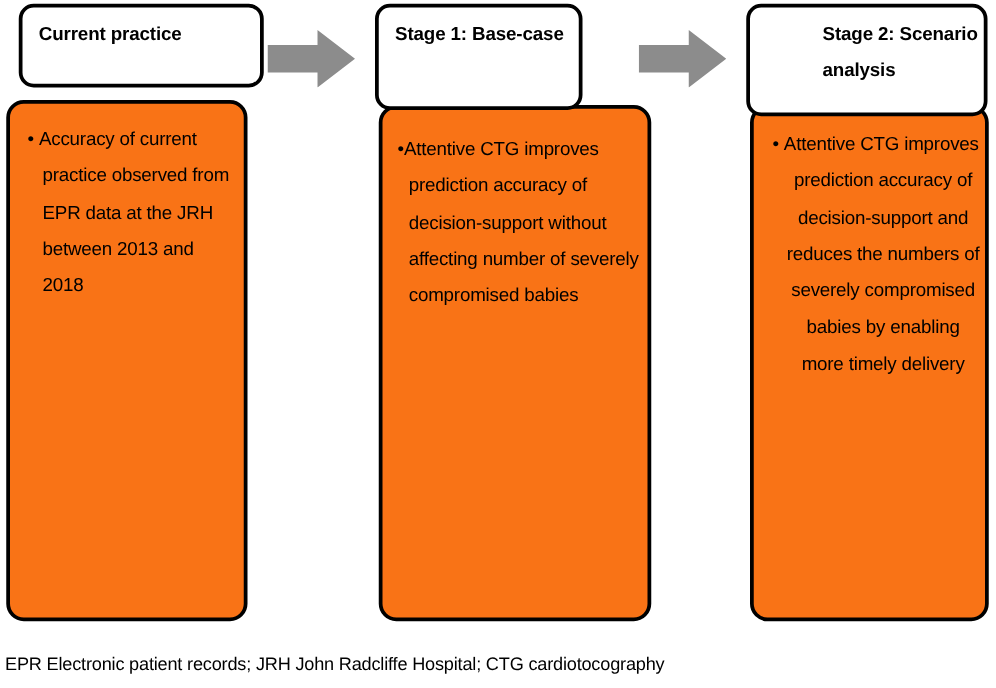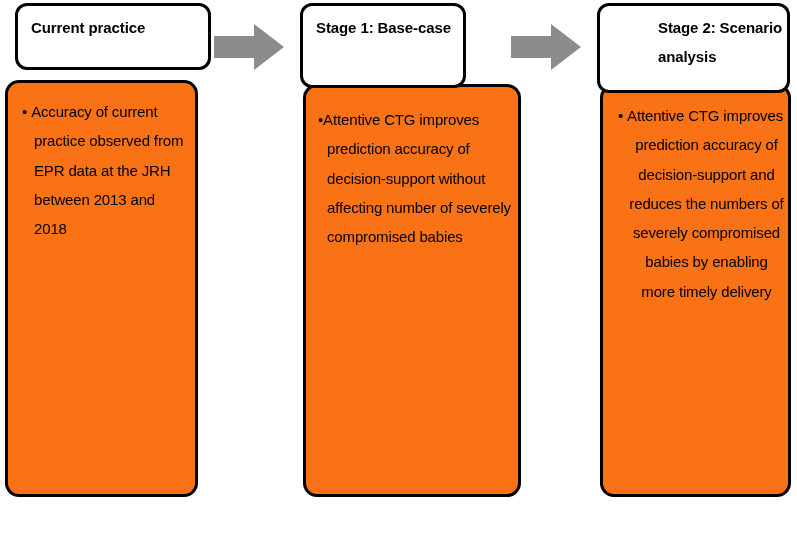--- a/index.html
+++ b/index.html
@@ -163,14 +163,15 @@
     </div>
     <div class="body-card">
       <ul class="body-list">
         <li class="body-item">
           <span class="bullet-dot">•&nbsp;</span><span>Attentive CTG improves prediction accuracy of decision-support and reduces the numbers of severely compromised babies by enabling more timely delivery</span>
         </li>
       </ul>
     </div>
   </div>
 
+  <div class="footnote">EPR Electronic patient records; JRH John Radcliffe Hospital; CTG cardiotocography</div>
 
 </div>
 
 </body></html>

